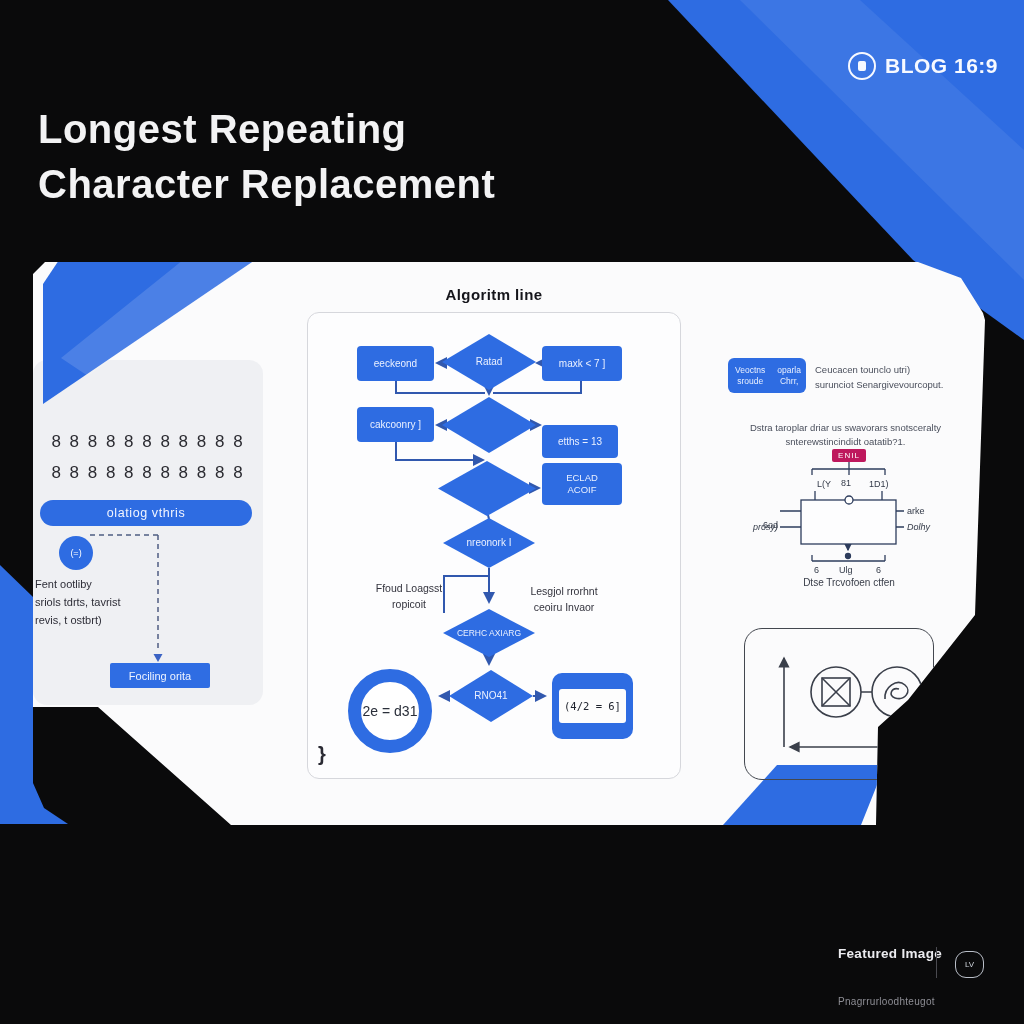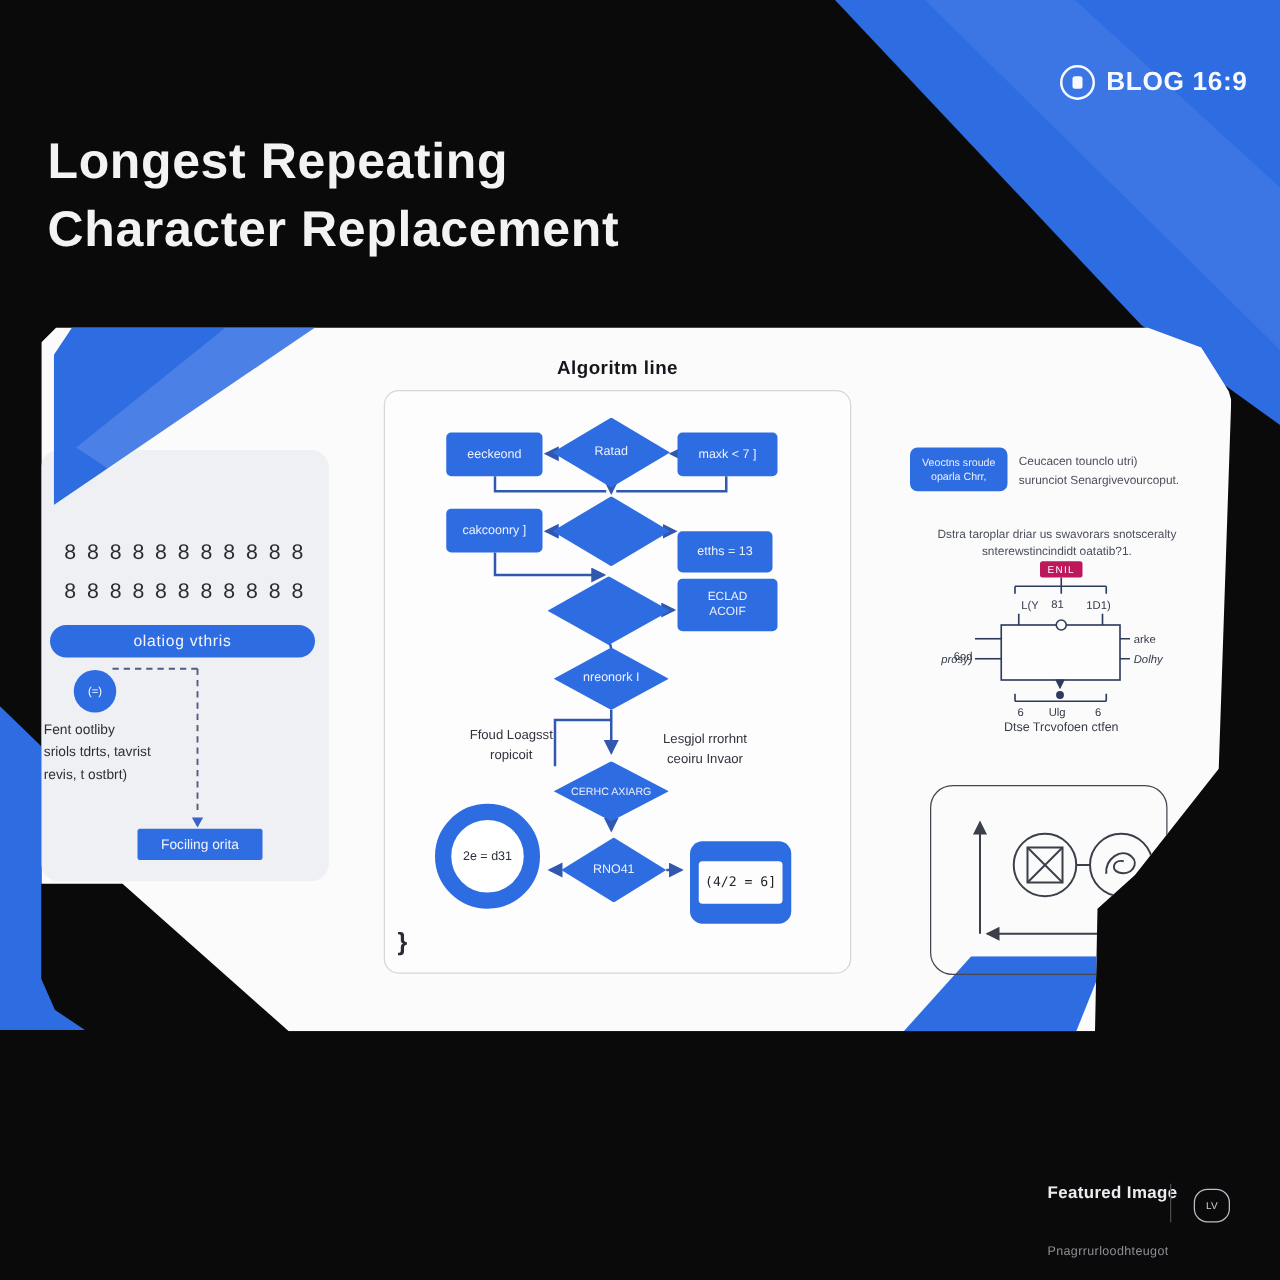--- a/index.html
+++ b/index.html
@@ -62,36 +62,36 @@
   .r1d{left:134px;top:21px;width:94px;height:56px;}
   .r1r{left:234px;top:33px;width:80px;height:35px;}
   .r2l{left:49px;top:94px;width:77px;height:35px;}
   .r2d{left:134px;top:84px;width:94px;height:56px;}
   .r2r{left:234px;top:112px;width:76px;height:33px;}
   .r3d{left:130px;top:148px;width:98px;height:55px;}
   .r3r{left:234px;top:150px;width:80px;height:42px;font-size:9.5px;}
   .r4d{left:135px;top:205px;width:92px;height:50px;}
   .r5d{left:135px;top:296px;width:92px;height:48px;font-size:8.5px;}
   .r6d{left:141px;top:357px;width:84px;height:52px;}
-  .donut{position:absolute;left:40px;top:330px;width:84px;height:84px;border:13px solid #2e6ce2;
+  .donut{position:absolute;left:40px;top:356px;width:84px;height:84px;border:13px solid #2e6ce2;
          border-radius:50%;background:#fff;display:flex;align-items:center;justify-content:center;
-         font-size:10px;color:#2a2f3a;}
+         font-size:14px;color:#2a2f3a;}
   .terminal{position:absolute;left:244px;top:360px;width:81px;height:66px;background:#2e6ce2;border-radius:10px;}
   .terminal-inner{position:absolute;left:7px;top:16px;width:67px;height:34px;background:#fdfdfd;border-radius:3px;
                   display:flex;align-items:center;justify-content:center;
                   font-family:"DejaVu Sans Mono",monospace;font-size:10.5px;color:#20242e;}
   .loop-label{position:absolute;text-align:center;font-size:10.5px;color:#33333d;line-height:16px;}
   .loop-label-left{left:44px;top:267px;width:114px;}
   .loop-label-right{left:196px;top:270px;width:120px;}
   .brace{position:absolute;left:10px;top:430px;font-size:20px;color:#2a2a33;font-weight:bold;}
   .abs-svg{position:absolute;left:0;top:0;pointer-events:none;}
 
   
   .chip{position:absolute;left:695px;top:100px;width:78px;height:35px;background:#2e6ce2;border-radius:6px;
-        color:#e8efff;font-size:8.5px;line-height:11px;display:flex;flex-direction:column;
+        color:#e8efff;font-size:8.5px;line-height:11px;display:flex;
         align-items:center;justify-content:center;text-align:center;}
   .chip-side{position:absolute;left:782px;top:104px;font-size:9.5px;color:#4a4f5c;line-height:15px;}
   .para{position:absolute;left:690px;top:163px;width:245px;text-align:center;font-size:9.5px;
         color:#4a4f5c;line-height:14px;}
   .tag{position:absolute;left:799px;top:191px;width:34px;height:13px;background:#be185d;border-radius:2px;
        color:#fff;font-size:8px;display:flex;align-items:center;justify-content:center;letter-spacing:1px;}
   .blab{position:absolute;font-size:9px;color:#333a48;}
   .blab-i{font-style:italic;}
   .caption{position:absolute;left:736px;top:319px;width:160px;text-align:center;font-size:10px;color:#383d48;}
   .axes-box{position:absolute;left:711px;top:370px;width:190px;height:152px;

